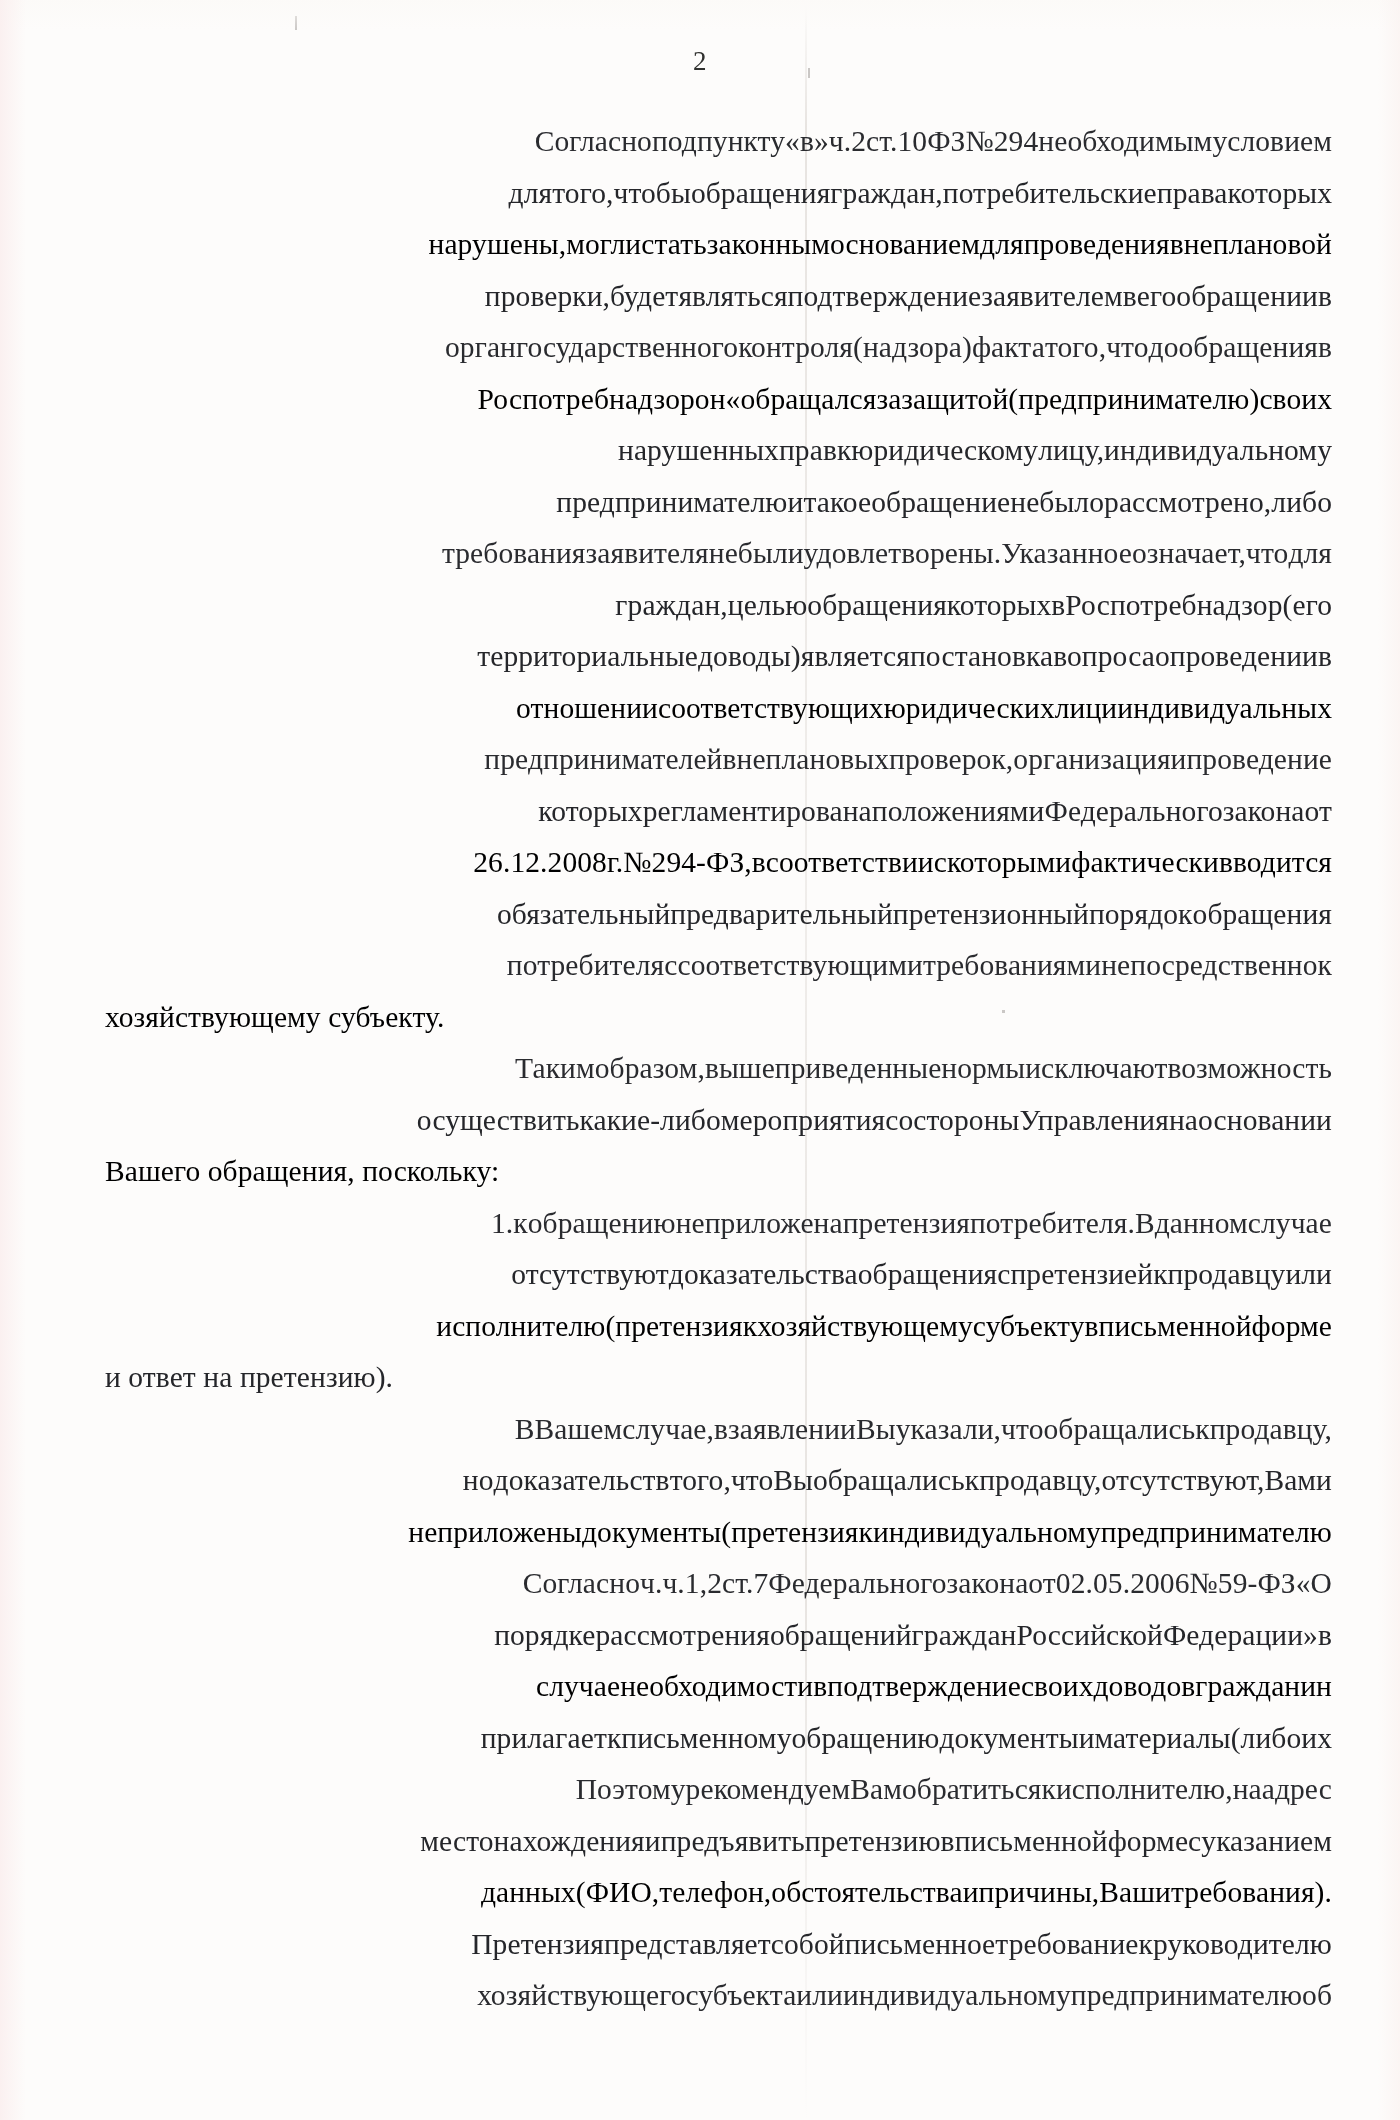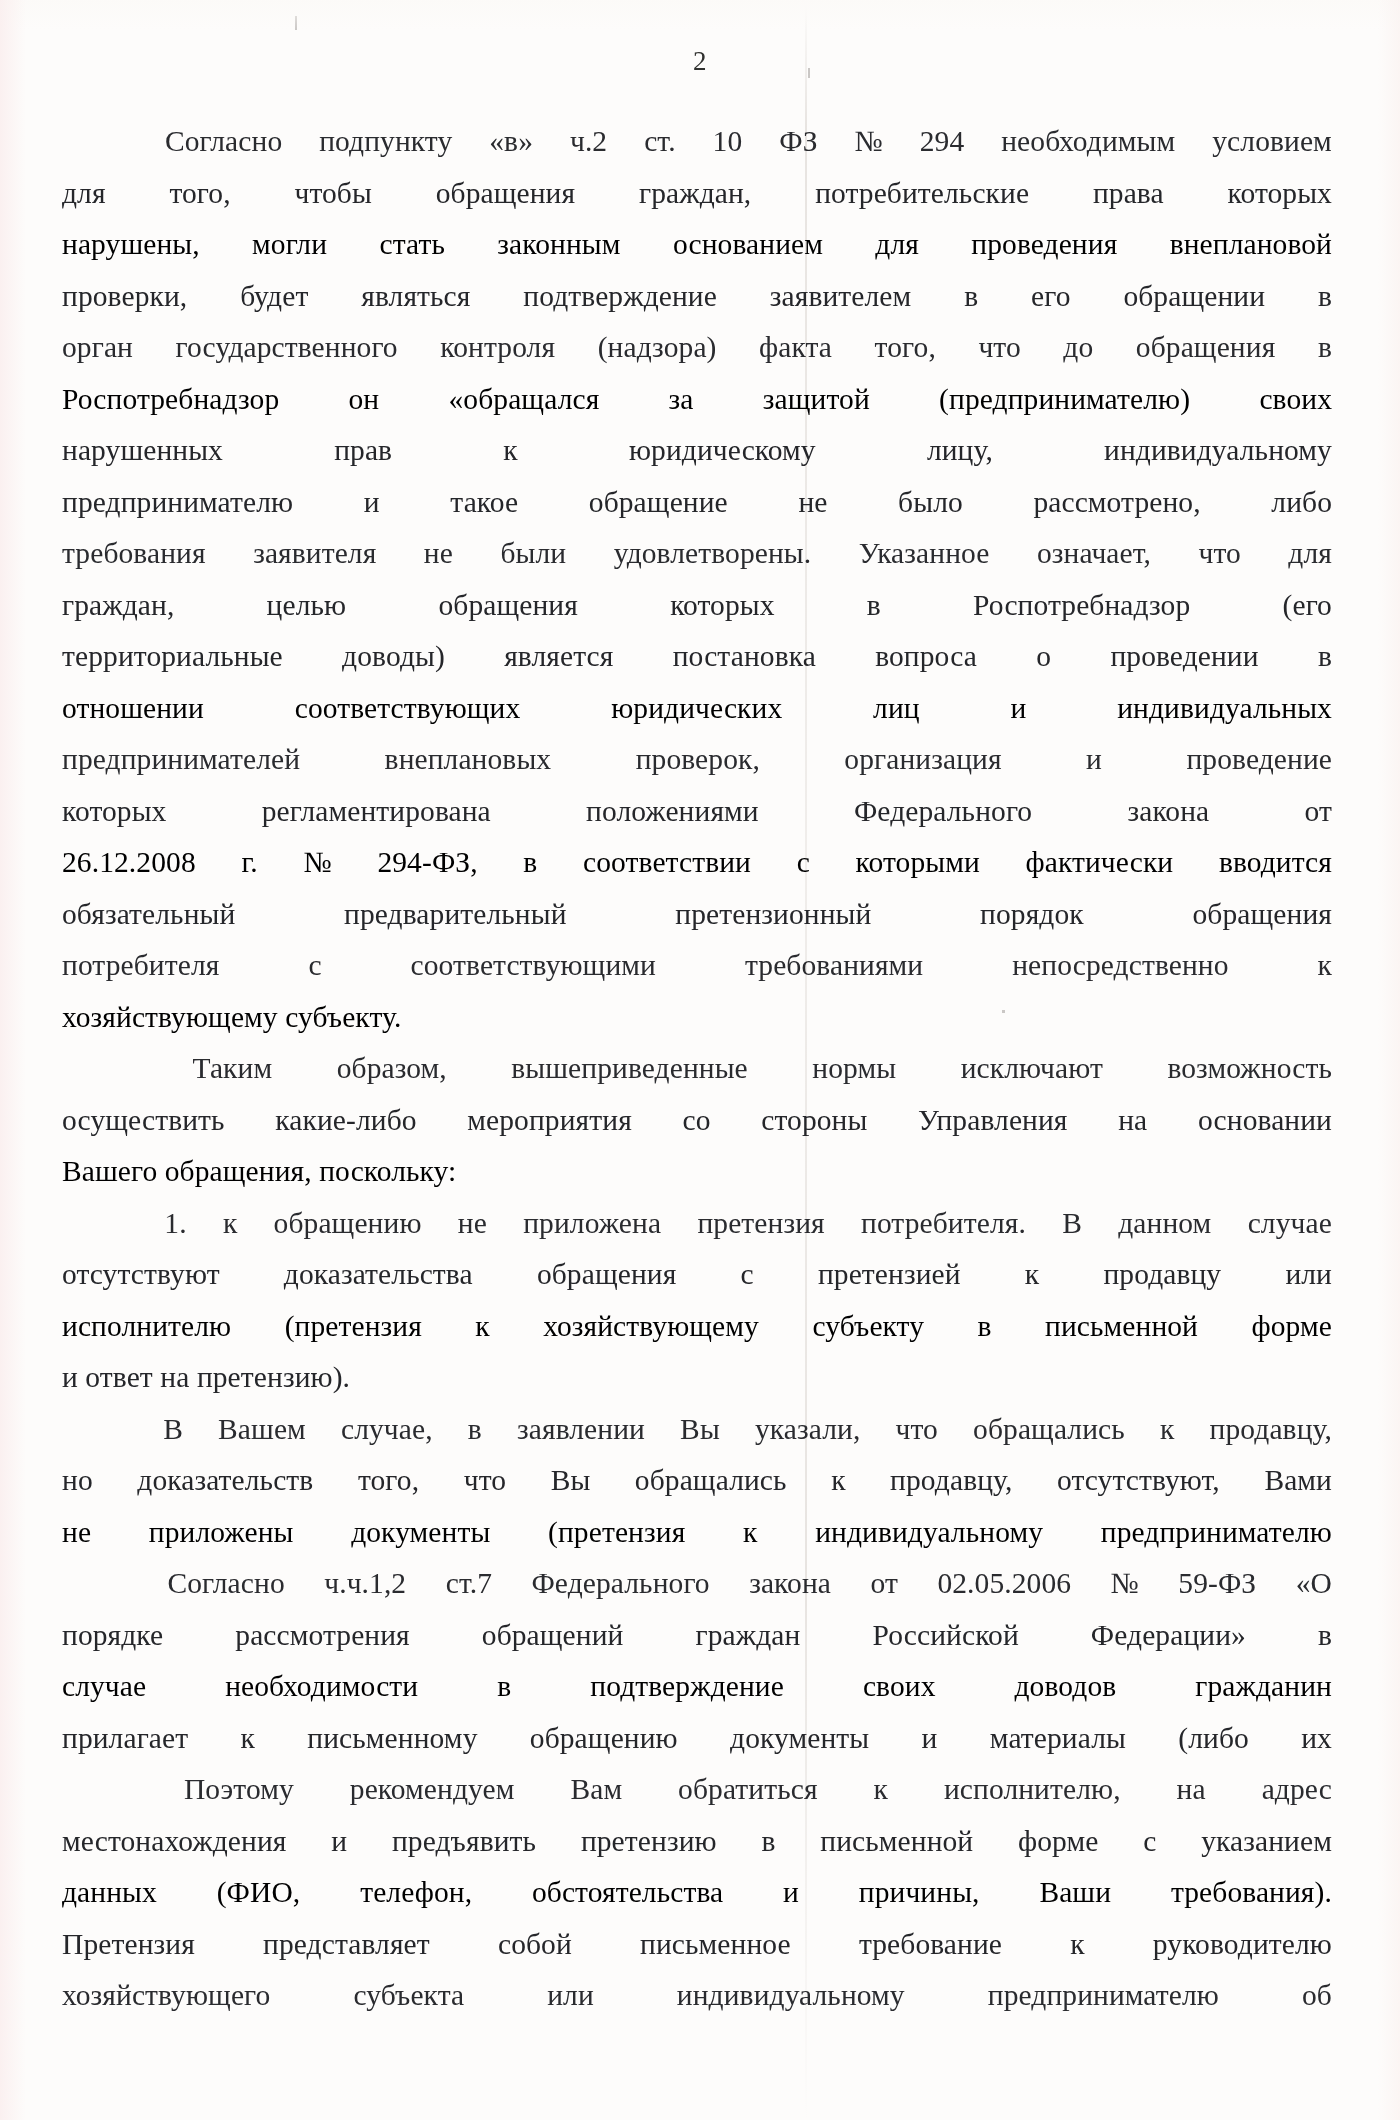--- a/index.html
+++ b/index.html
@@ -81,24 +81,25 @@
     display: flex;
     width: 100%;
     white-space: pre;
     color: #25262a;
     font-size: 29.5px;
     height: 51.5px;
     align-items: baseline;
     letter-spacing: 0.1px;
   }
   .line.justify {
-    justify-content: space-between;
+    justify-content: flex-end;
   }
   .line.left {
     justify-content: flex-start;
+    margin-left: 43px;
   }
   .line .w {
     display: inline-block;
   }
   .line.indent::before {
     content: "";
     display: inline-block;
     width: 66px;
     flex: 0 0 auto;
   }

